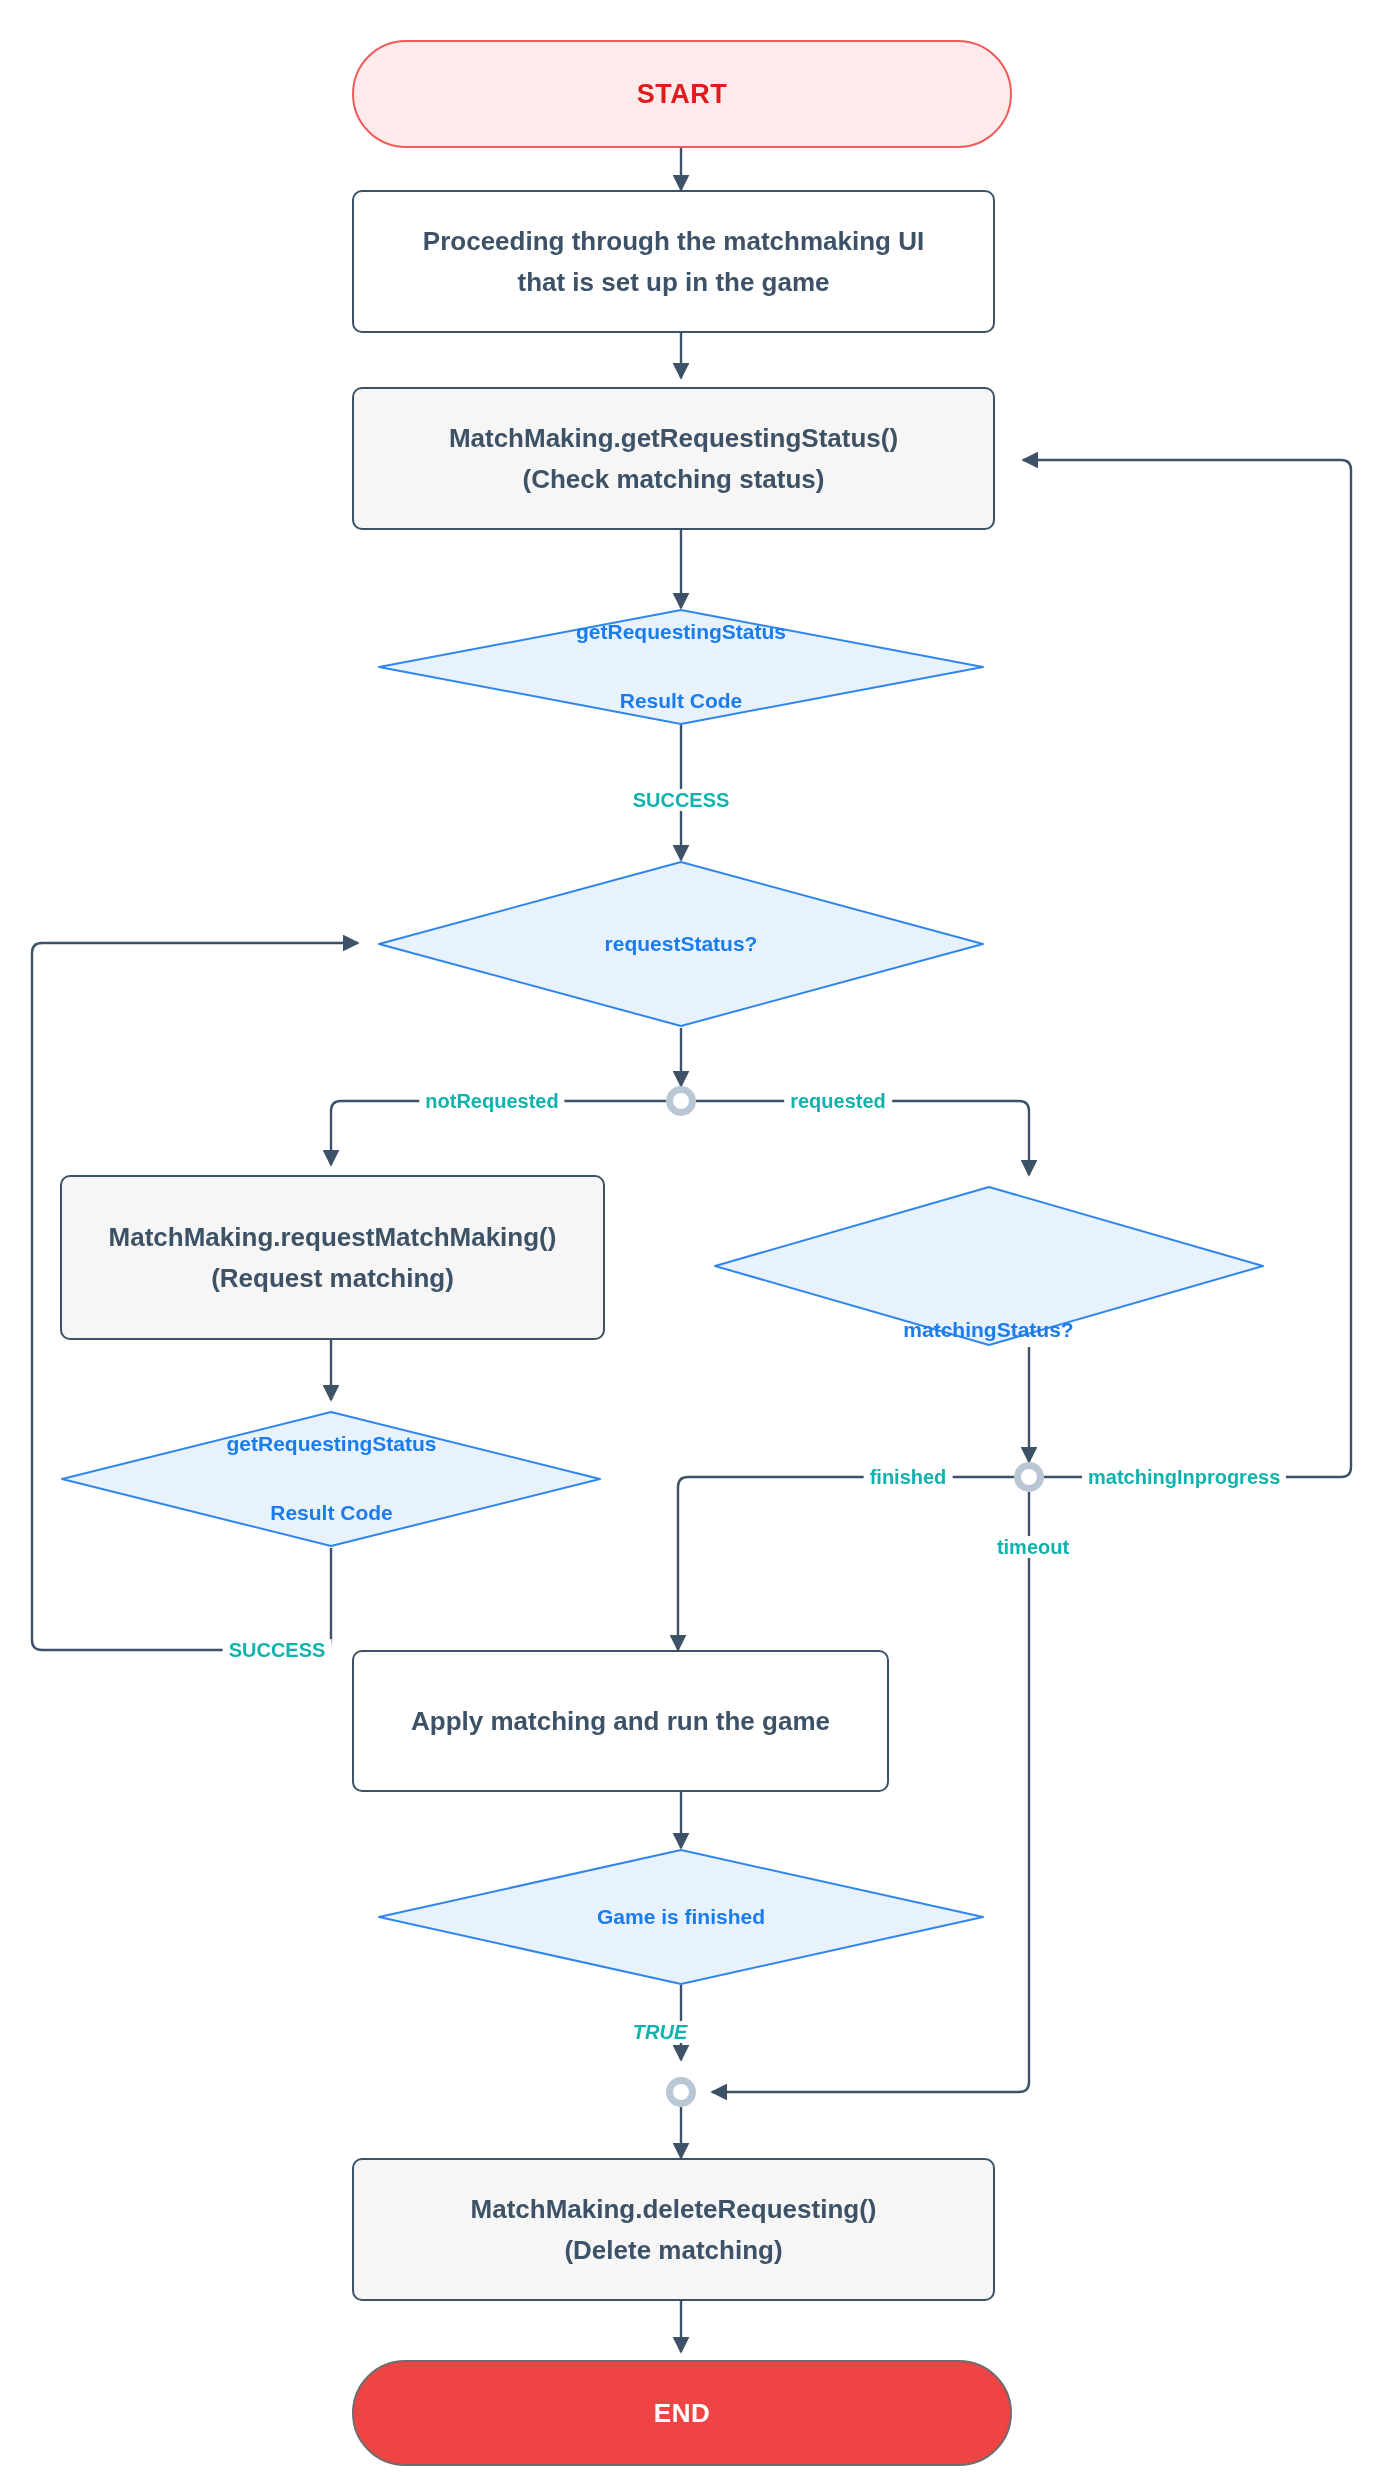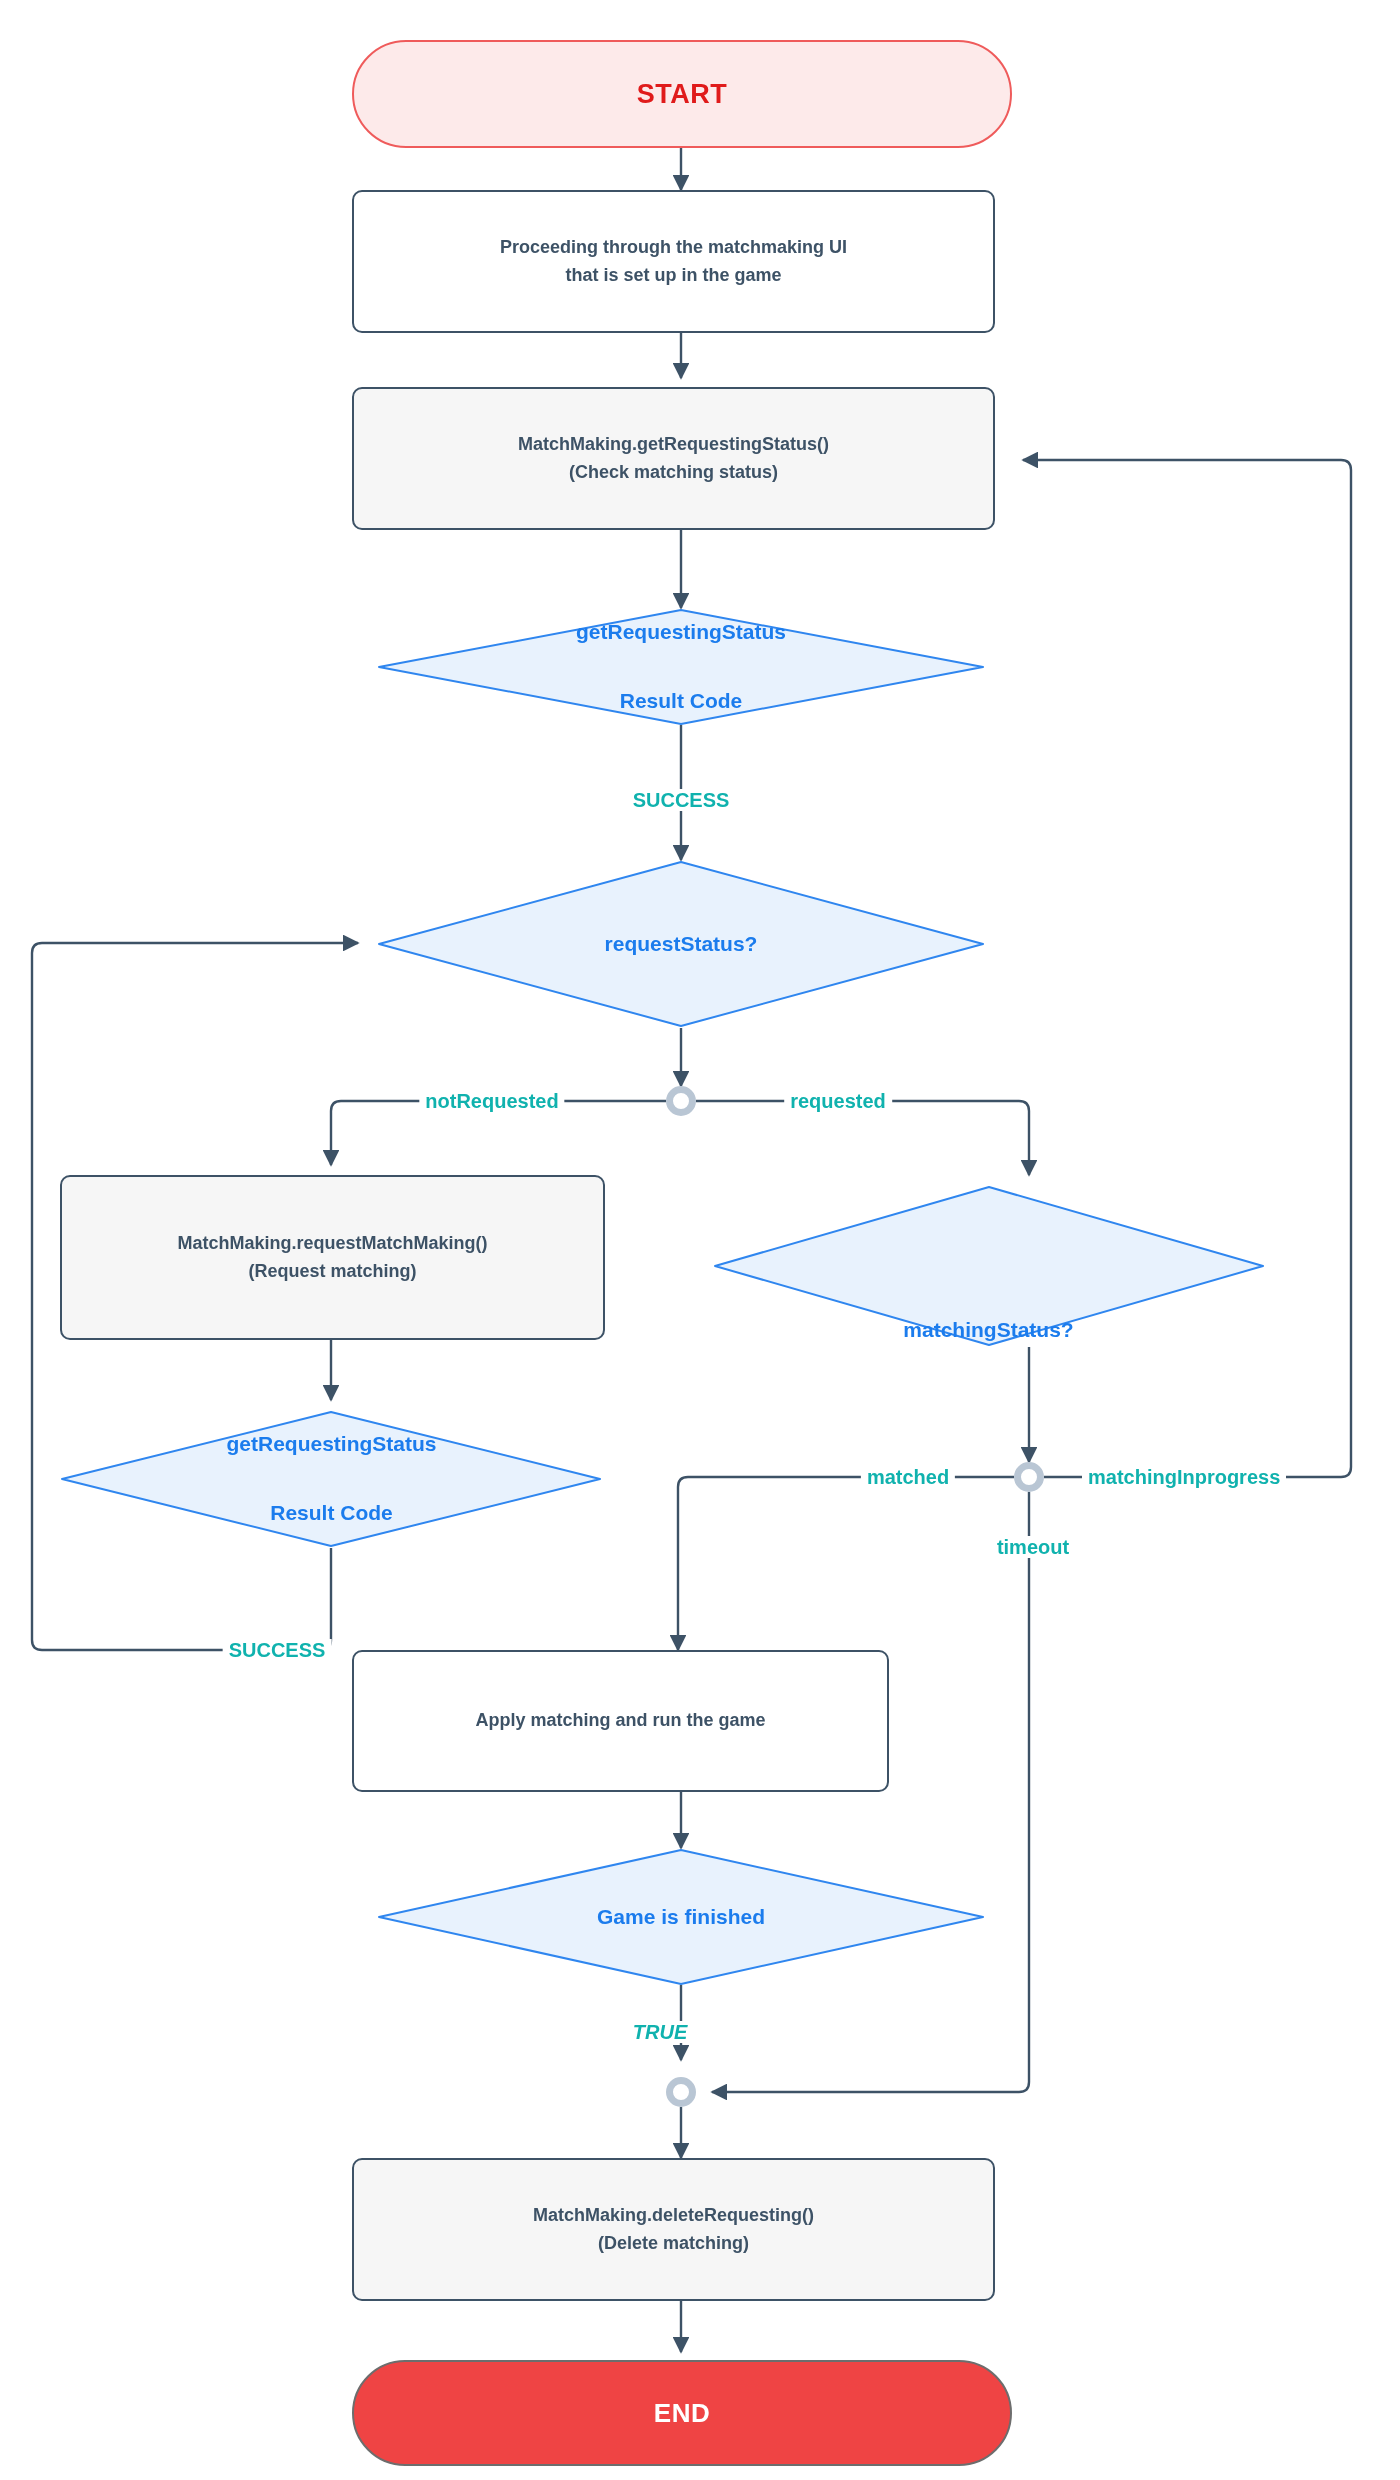--- a/index.html
+++ b/index.html
@@ -54,21 +54,21 @@
     font-size: 26px;
     letter-spacing: 0.5px;
   }
   
   .process {
     background: #ffffff;
     border: 2px solid #3d5266;
     border-radius: 10px;
     color: #3d5266;
     font-weight: bold;
-    font-size: 18px;
+    font-size: 26px;
     line-height: 1.55;
   }
   
   .process.api {
     background: #f6f6f6;
   }
   
   .decision {
     background: transparent;
     border: none;
@@ -242,21 +242,21 @@
   <div class="junction" style="left:666px; top:2077px;"></div>
 
   <div class="edge-label ctr" style="left:681px; top:800px;">SUCCESS</div>
 
   <div class="edge-label ctr" style="left:492px; top:1101px;">notRequested</div>
 
   <div class="edge-label ctr" style="left:838px; top:1101px;">requested</div>
 
   <div class="edge-label ctr" style="left:277px; top:1650px;">SUCCESS</div>
 
-  <div class="edge-label ctr" style="left:908px; top:1477px;">matched</div>
+  <div class="edge-label ctr" style="left:908px; top:1477px;">finished</div>
 
   <div class="edge-label lft" style="left:1082px; top:1477px;">matchingInprogress</div>
 
   <div class="edge-label ctr" style="left:1033px; top:1547px;">timeout</div>
 
   <div class="edge-label ctr" style="left:660px; top:2032px;font-style:italic;">TRUE</div>
 
 </div>
 
 </body></html>

